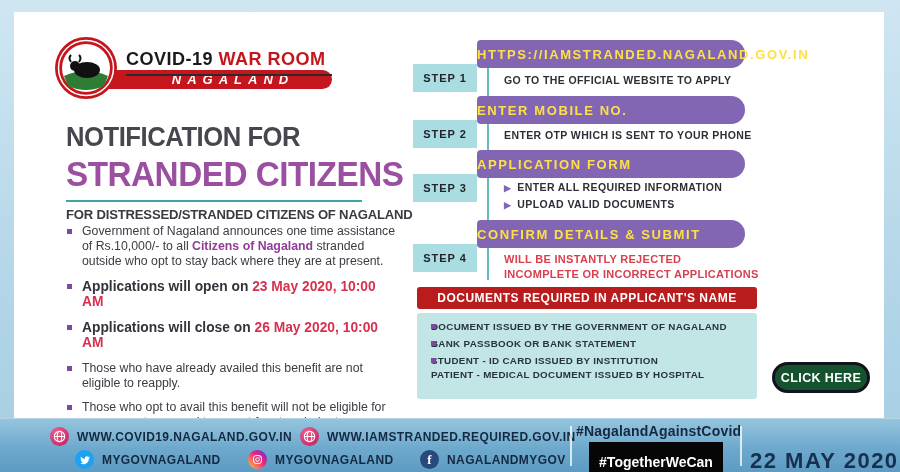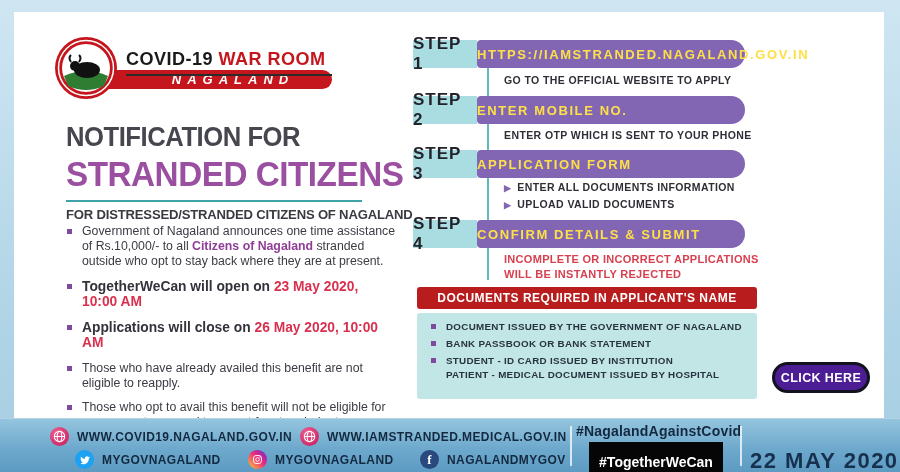--- a/index.html
+++ b/index.html
@@ -52,22 +52,22 @@
   }
   .bullets li.app { font-size:13.8px; font-weight:700; color:#33333b; margin:10px 0 11px; }
   .hl { color:#8f3d96; font-weight:700; }
   .crimson { color:#d8314f; font-weight:700; }
 
   
   .connector { position:absolute; left:473px; top:54px; width:2px; height:214px; background:#64bbbf; }
   .step-row { position:absolute; left:399px; height:28px; display:flex; z-index:1; }
   .step-label {
     width:64px; height:28px; background:#aadde2; color:#23232c;
-    font-weight:700; font-size:17px; letter-spacing:1px;
-    display:flex; align-items:center; justify-content:center;
+    font-weight:700; font-size:11px; letter-spacing:1px;
+    display:flex; align-items:center; justify-content:center;margin-top:24px;
   }
   .step-bar {
     width:268px; height:28px; background:#8266b4; border-radius:4px 14px 14px 4px;
     display:flex; align-items:center; color:#fde047; font-weight:700;
     font-size:13px; letter-spacing:1.6px; padding-left:0; white-space:nowrap;text-align:center;
   }
   .step-sub {
     position:absolute; left:490px; color:#2e2e36; font-weight:700;
     font-size:10.5px; letter-spacing:0.4px; white-space:nowrap; z-index:1;
   }
@@ -79,31 +79,31 @@
     position:absolute; left:403px; top:275px; width:340px; height:22px;
     background:#b91c1c; border-radius:3px; display:flex; align-items:center; justify-content:center;
     color:#fff; font-weight:700; font-size:12px; letter-spacing:0.5px; white-space:nowrap;
   }
   .docs-box {
     position:absolute; left:403px; top:301px; width:340px; height:86px;
     background:#c2e5e6; border-radius:3px; padding:9px 10px 0 14px;
   }
   .docs-box ul { list-style:none; }
   .docs-box li {
-    position:relative; padding-left:15px; margin-bottom:7px;
+    position:relative; margin-bottom:7px;
     color:#27343f; font-weight:700; font-size:9.8px; letter-spacing:0.3px; line-height:10px; white-space:nowrap;
   }
   .docs-box li::before { content:""; position:absolute; left:0; top:2px; width:5px; height:5px; background:#7d4a9e; }
   .docs-box li.cont { margin-top:-3px; }
   .docs-box li.cont::before { display:none; }
 
   
   .cta {
     position:absolute; left:758px; top:350px; width:98px; height:31px;
-    background:#4c1d95; border:3px solid #13131f; border-radius:16px;
+    background:#14532d; border:3px solid #13131f; border-radius:16px;
     display:flex; align-items:center; justify-content:center;
     color:#fff; font-weight:700; font-size:12.5px; letter-spacing:0.4px; cursor:pointer;
   }
 
   
   .footer {
     position:absolute; left:0; bottom:0; width:900px; height:54px;
     background:linear-gradient(180deg,#95c5de 0%,#6ea9cd 55%,#5d9bc3 100%);
     border-top:1px solid rgba(255,255,255,.55);
   }
@@ -152,21 +152,21 @@
 
   <div class="title-block">
     <div class="t1">NOTIFICATION FOR</div>
     <div class="t2">STRANDED CITIZENS</div>
     <div class="tealline"></div>
     <div class="t3">FOR DISTRESSED/STRANDED CITIZENS OF NAGALAND</div>
   </div>
 
   <ul class="bullets">
     <li><span>Government of Nagaland announces one time assistance of Rs.10,000/- to all </span><span class="hl">Citizens of Nagaland</span><span> stranded outside who opt to stay back where they are at present.</span></li>
-    <li class="app"><span>TogetherWeCan will open on </span><span class="crimson">23 May 2020, 10:00 AM</span></li>
+    <li class="app"><span>Applications will open on </span><span class="crimson">23 May 2020, 10:00 AM</span></li>
     <li class="app"><span>Applications will close on </span><span class="crimson">26 May 2020, 10:00 AM</span></li>
     <li>Those who have already availed this benefit are not eligible to reapply.</li>
     <li>Those who opt to avail this benefit will not be eligible for government arranged transport for stranded returnees.</li>
     <li>Applicants are informed that fraudulent practices to avail this benefit will be  strictly dealt with under relevant sections of law.</li>
   </ul>
 
   <div class="connector"></div>
 
   <div class="step-row" style="top:28px;">
     <div class="step-label">STEP 1</div>
@@ -177,30 +177,30 @@
   <div class="step-row" style="top:84px;">
     <div class="step-label">STEP 2</div>
     <div class="step-bar">ENTER MOBILE NO.</div>
   </div>
   <div class="step-sub" style="top:117px;">ENTER OTP WHICH IS SENT TO YOUR PHONE</div>
 
   <div class="step-row" style="top:138px;">
     <div class="step-label">STEP 3</div>
     <div class="step-bar">APPLICATION FORM</div>
   </div>
-  <div class="step-sub" style="top:169px;"><span class="arrow">▶</span><span>ENTER ALL DOCUMENTS INFORMATION</span></div>
+  <div class="step-sub" style="top:169px;"><span class="arrow">▶</span><span>ENTER ALL REQUIRED INFORMATION</span></div>
   <div class="step-sub" style="top:186px;"><span class="arrow">▶</span><span>UPLOAD VALID DOCUMENTS</span></div>
 
   <div class="step-row" style="top:208px;">
     <div class="step-label">STEP 4</div>
     <div class="step-bar">CONFIRM DETAILS &amp; SUBMIT</div>
   </div>
   <div class="red-note" style="top:240px;">
+    <div>WILL BE INSTANTLY REJECTED</div>
     <div>INCOMPLETE OR INCORRECT APPLICATIONS</div>
-    <div>WILL BE INSTANTLY REJECTED</div>
   </div>
 
   <div class="docs-head">DOCUMENTS  REQUIRED IN APPLICANT'S NAME</div>
   <div class="docs-box">
     <ul>
       <li>DOCUMENT ISSUED  BY THE GOVERNMENT OF NAGALAND</li>
       <li>BANK PASSBOOK OR BANK STATEMENT</li>
       <li>STUDENT - ID CARD ISSUED BY INSTITUTION</li>
       <li class="cont">PATIENT  - MEDICAL DOCUMENT ISSUED BY HOSPITAL</li>
     </ul>
@@ -224,21 +224,21 @@
   </div>
 
   <div class="flink" style="left:300px; top:8px;">
     <span class="ic globe">
       <svg width="13" height="13" viewBox="0 0 14 14">
           <circle cx="7" cy="7" r="5.6" fill="none" stroke="#fff" stroke-width="1.1"></circle>
           <ellipse cx="7" cy="7" rx="2.5" ry="5.6" fill="none" stroke="#fff" stroke-width="1.1"></ellipse>
           <line x1="1.4" y1="7" x2="12.6" y2="7" stroke="#fff" stroke-width="1.1"></line>
         </svg>
     </span>
-    <span class="lbl">WWW.IAMSTRANDED.MEDICAL.GOV.IN</span>
+    <span class="lbl">WWW.IAMSTRANDED.REQUIRED.GOV.IN</span>
   </div>
 
   <div class="flink" style="left:75px; top:31px;">
     <span class="ic twitter">
       <svg width="12" height="12" viewBox="0 0 16 16">
           <path fill="#fff" d="M14.5 4.2c-.5.2-1 .4-1.5.4.5-.3.9-.8 1.1-1.4-.5.3-1.1.5-1.7.7-.5-.5-1.2-.8-1.9-.8-1.5 0-2.6 1.2-2.6 2.6 0 .2 0 .4.1.6-2.2-.1-4.1-1.2-5.4-2.8-.3.4-.4.9-.4 1.4 0 .9.5 1.7 1.2 2.2-.4 0-.8-.1-1.2-.3v.1c0 1.3.9 2.3 2.1 2.6-.2.1-.5.1-.7.1-.2 0-.3 0-.5-.1.3 1 1.3 1.8 2.4 1.8-.9.7-2 1.1-3.2 1.1h-.6c1.2.7 2.5 1.2 4 1.2 4.8 0 7.4-4 7.4-7.4v-.3c.6-.4 1-.9 1.4-1.3z"></path>
         </svg>
     </span>
     <span class="lbl">MYGOVNAGALAND</span>
   </div>

